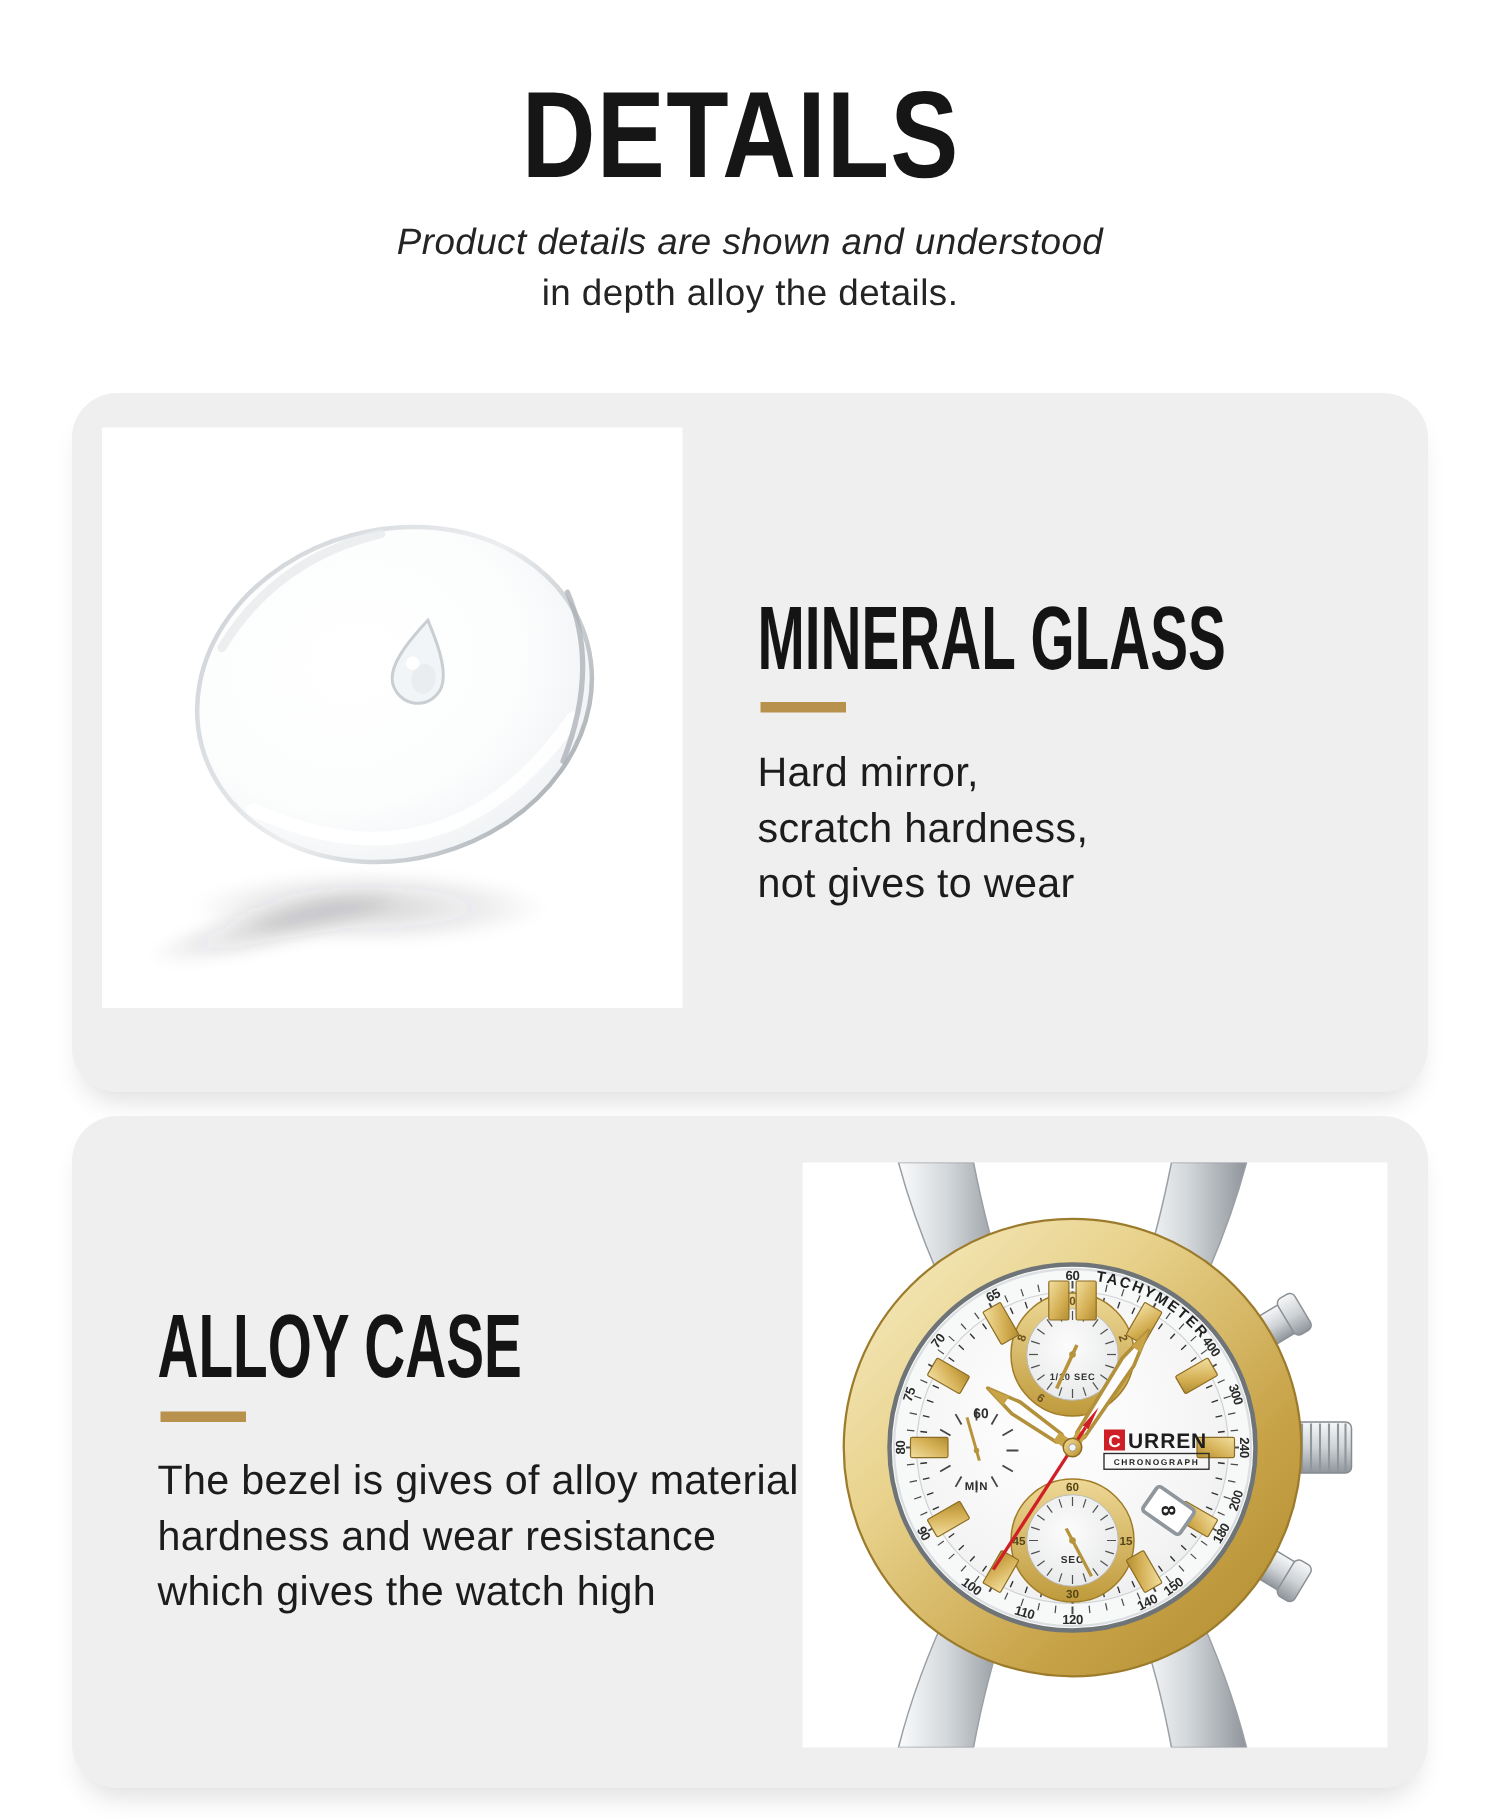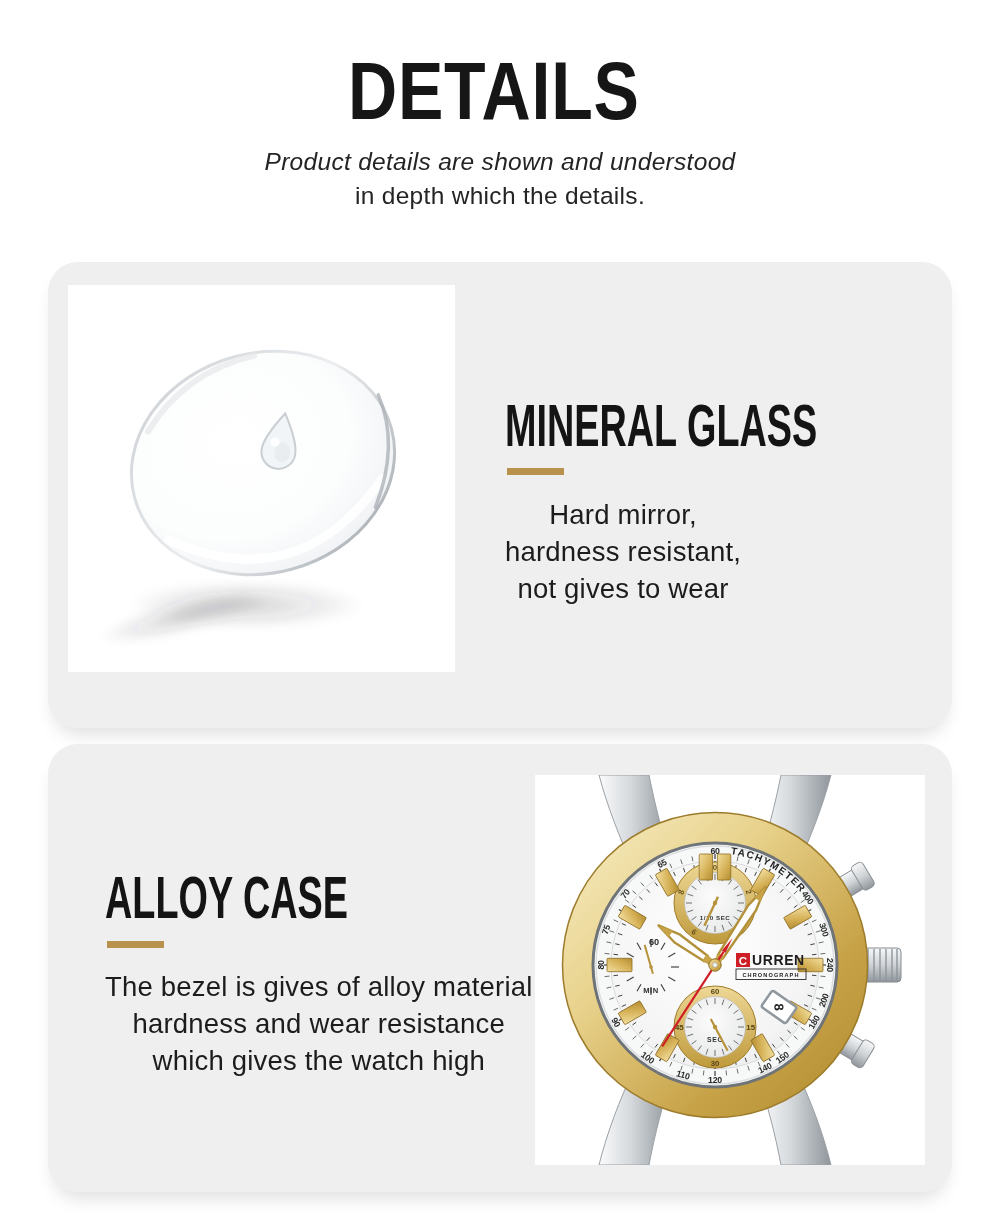--- a/index.html
+++ b/index.html
@@ -19,38 +19,38 @@
   .imgbox.glass{left:20px;top:23px;width:387px;height:387px;}
   .imgbox.watch{left:487px;top:31px;width:390px;height:390px;}
   .imgbox svg{display:block;width:100%;height:100%;}
   .sec-head{position:absolute;font-size:60px;font-weight:700;color:#141414;line-height:1;white-space:nowrap;text-align:center;}
   .sec-head .squeeze{display:inline-block;transform:scaleX(.63);transform-origin:left top;letter-spacing:0px;}
   .card.one .sec-head{left:457px;top:134px;}
   .card.two .sec-head{left:57px;top:124px;}
   .divider{position:absolute;width:57px;height:7px;background:#b8914d;}
   .card.one .divider{left:459px;top:206px;}
   .card.two .divider{left:59px;top:197px;}
-  .para{position:absolute;font-size:27.5px;line-height:37px;color:#1c1c1c;letter-spacing:.2px;text-align:center;}
+  .para{position:absolute;font-size:27.5px;line-height:37px;color:#1c1c1c;letter-spacing:.2px;}
   .card.one .para{left:457px;top:234px;}
   .card.two .para{left:57px;top:224px;}
   .watch-svg text{font-family:"Liberation Sans",sans-serif;}
   .tachy-num{font-size:8.8px;font-weight:700;fill:#2b2b2b;letter-spacing:-.3px;}
   .sub-num{font-size:7.8px;font-weight:700;fill:#6a521c;}
   .sub-num-b{font-size:7.8px;font-weight:700;fill:#564517;}
 </style>
 </head>
 <body>
 
 <div class="page">
 
   <div class="hero-title">
     <span class="squeeze">DETAILS</span>
   </div>
   <div class="hero-sub l1">Product details are shown and understood</div>
-  <div class="hero-sub l2">in depth which the details.</div>
+  <div class="hero-sub l2">in depth alloy the details.</div>
 
   <div class="card one">
 
     <div class="imgbox glass">
       <svg viewBox="0 0 387 387">
         <defs>
           <radialGradient id="shadG" cx="50%" cy="50%" r="50%">
             <stop offset="0%" stop-color="rgba(40,40,45,0.20)"></stop>
             <stop offset="65%" stop-color="rgba(40,40,45,0.07)"></stop>
             <stop offset="100%" stop-color="rgba(40,40,45,0)"></stop>
@@ -87,21 +87,21 @@
         </g>
       </svg>
     </div>
 
     <div class="sec-head">
       <span class="squeeze">MINERAL GLASS</span>
     </div>
     <div class="divider"></div>
     <div class="para">
       <div>Hard mirror,</div>
-      <div>hardness resistant,</div>
+      <div>scratch hardness,</div>
       <div>not gives to wear</div>
     </div>
   </div>
 
   <div class="card two">
 
     <div class="sec-head">
       <span class="squeeze">ALLOY CASE</span>
     </div>
     <div class="divider"></div>

